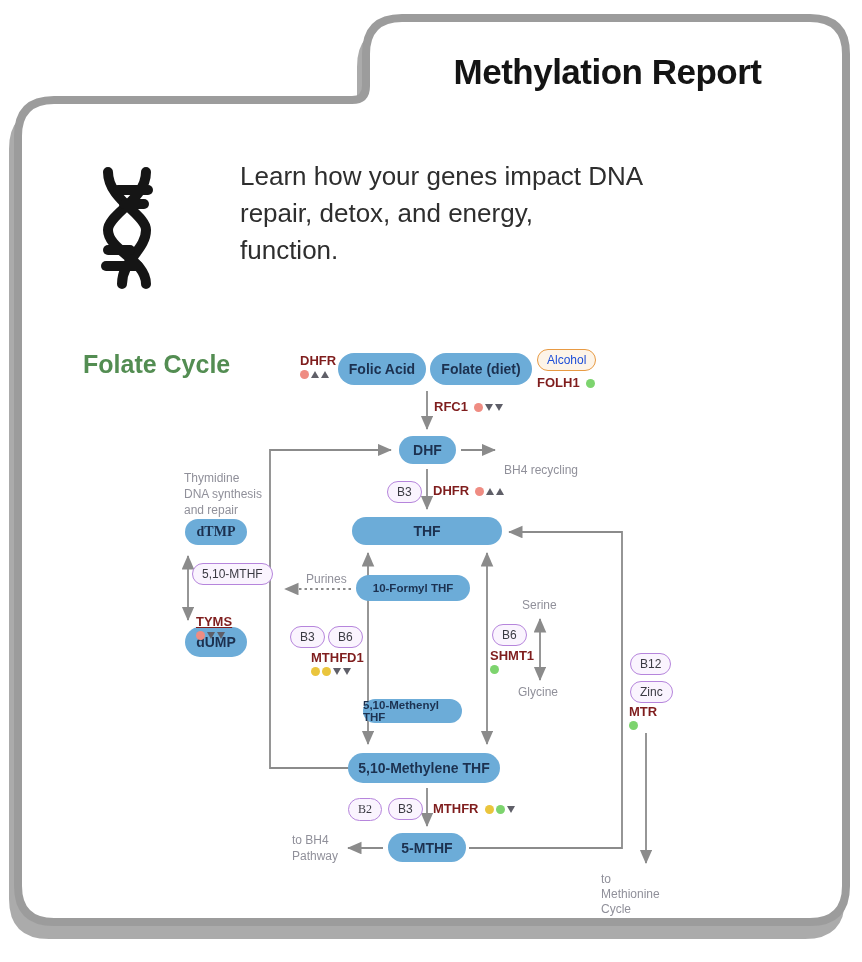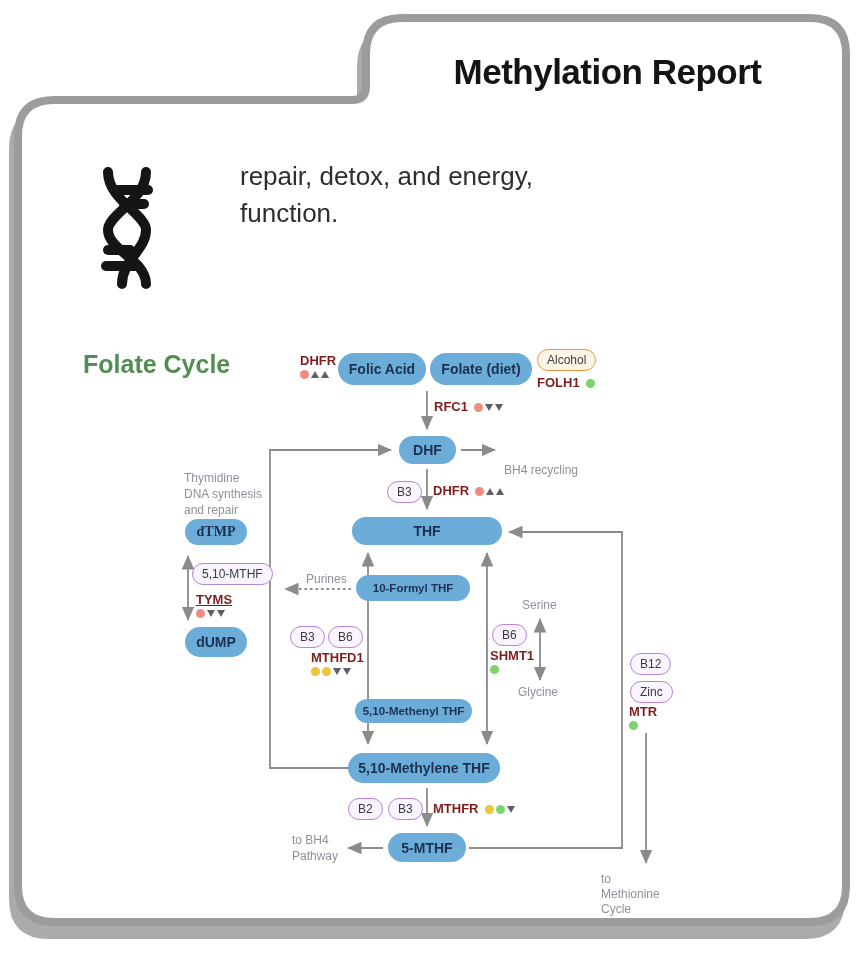--- a/index.html
+++ b/index.html
@@ -9,21 +9,21 @@
          font-size:35px;font-weight:800;color:#141414;letter-spacing:-0.5px;}
   .intro{position:absolute;left:240px;top:158px;font-size:26px;line-height:37px;color:#2e2e2e;font-weight:400;}
   .dna{position:absolute;left:84px;top:164px;}
   .section-title{position:absolute;left:83px;top:350px;font-size:25px;font-weight:700;color:#538D52;}
 
   .pill{position:absolute;background:#6CACD8;color:#1C3150;font-weight:700;
         display:flex;align-items:center;justify-content:center;border-radius:999px;font-size:14px;}
   .pill.small{font-size:11.5px;}
   .badge{position:absolute;background:#FAF4FE;border:1.6px solid #B685DC;color:#3A3A42;
          border-radius:999px;font-size:12px;padding:3px 9px;display:flex;align-items:center;justify-content:center;white-space:nowrap;}
-  .badge.alcohol{background:#FDF4E8;border-color:#E89A43;color:#404040;}
+  .badge.alcohol{background:#FDF4E8;border-color:#E89A43;color:#1d4ed8;}
 
   .gene{position:absolute;color:#7f1d1d;font-weight:700;font-size:13px;}
   .gene.inline{display:flex;align-items:center;gap:6px;white-space:nowrap;}
   .ind{display:flex;align-items:center;gap:2px;margin-top:2px;}
   .dot{width:9px;height:9px;border-radius:50%;display:inline-block;}
   .dot-red{background:#EF8C82;} .dot-yellow{background:#EAC53D;} .dot-green{background:#7DD46E;}
   .tri{width:0;height:0;display:inline-block;}
   .tri-up{border-left:4.5px solid transparent;border-right:4.5px solid transparent;border-bottom:7px solid #5F5F68;}
   .tri-down{border-left:4.5px solid transparent;border-right:4.5px solid transparent;border-top:7px solid #5F5F68;}
 
@@ -47,20 +47,21 @@
       <path d="M24,8 C24,36 62,50 62,66 C62,86 38,96 38,120"></path>
       <path d="M62,8 C62,36 24,50 24,66 C24,86 62,96 62,120"></path>
       <path d="M34,26 H64"></path>
       <path d="M40,40 H60"></path>
       <path d="M24,86 H46"></path>
       <path d="M22,102 H54"></path>
     </g>
   </svg>
 
   <div class="intro">
+    <div>Learn how your genes impact DNA</div>
     <div>repair, detox, and energy,</div>
     <div>function.</div>
   </div>
 
   <div class="section-title">Folate Cycle</div>
 
   <svg class="conn-layer" width="862" height="962" viewBox="0 0 862 962">
     <defs>
       <marker id="ah" markerWidth="9" markerHeight="8" refX="7.5" refY="3.5" orient="auto-start-reverse">
         <path d="M0,0 L8,3.5 L0,7 Z" fill="#8B8B8B"></path>
@@ -83,33 +84,33 @@
     </g>
   </svg>
 
   <div class="pill" style="left:338px;top:353px;width:88px;height:32px;">Folic Acid</div>
   <div class="pill" style="left:430px;top:353px;width:102px;height:32px;">Folate (diet)</div>
   <div class="pill" style="left:399px;top:436px;width:57px;height:28px;">DHF</div>
   <div class="pill" style="left:352px;top:517px;width:150px;height:28px;">THF</div>
   <div class="pill" style="left:185px;top:519px;width:62px;height:26px;font-family:Liberation Serif, serif;">dTMP</div>
   <div class="pill" style="left:185px;top:627px;width:62px;height:30px;">dUMP</div>
   <div class="pill small" style="left:356px;top:575px;width:114px;height:26px;">10-Formyl THF</div>
-  <div class="pill small" style="left:355px;top:699px;width:117px;height:24px;">5,10-Methenyl THF</div>
+  <div class="pill small" style="left:363px;top:699px;width:99px;height:24px;">5,10-Methenyl THF</div>
   <div class="pill" style="left:348px;top:753px;width:152px;height:30px;">5,10-Methylene THF</div>
   <div class="pill" style="left:388px;top:833px;width:78px;height:29px;">5-MTHF</div>
 
   <div class="badge alcohol" style="left:537px;top:349px;">Alcohol</div>
   <div class="badge" style="left:387px;top:481px;">B3</div>
   <div class="badge" style="left:192px;top:563px;">5,10-MTHF</div>
   <div class="badge" style="left:290px;top:626px;">B3</div>
   <div class="badge" style="left:328px;top:626px;">B6</div>
   <div class="badge" style="left:492px;top:624px;">B6</div>
   <div class="badge" style="left:630px;top:653px;">B12</div>
   <div class="badge" style="left:630px;top:681px;">Zinc</div>
-  <div class="badge" style="left:348px;top:798px;">B2</div>
+  <div class="badge" style="left:348px;top:798px;font-family:Liberation Serif, serif;">B2</div>
   <div class="badge" style="left:388px;top:798px;">B3</div>
 
   <div class="gene" style="left:300px;top:353px;">
     <div>DHFR</div>
     <div class="ind">
         <span class="dot dot-red"></span>
         <span class="tri tri-up"></span>
         <span class="tri tri-up"></span>
       </div>
   </div>
@@ -128,21 +129,21 @@
       </span>
   </div>
   <div class="gene inline" style="left:433px;top:483px;">
     <span>DHFR</span>
     <span class="ind">
         <span class="dot dot-red"></span>
         <span class="tri tri-up"></span>
         <span class="tri tri-up"></span>
       </span>
   </div>
-  <div class="gene" style="left:196px;top:592px;text-decoration:underline;">
+  <div class="gene" style="left:196px;top:614px;text-decoration:underline;">
     <div>TYMS</div>
     <div class="ind">
         <span class="dot dot-red"></span>
         <span class="tri tri-down"></span>
         <span class="tri tri-down"></span>
       </div>
   </div>
   <div class="gene" style="left:311px;top:650px;">
     <div>MTHFD1</div>
     <div class="ind">

